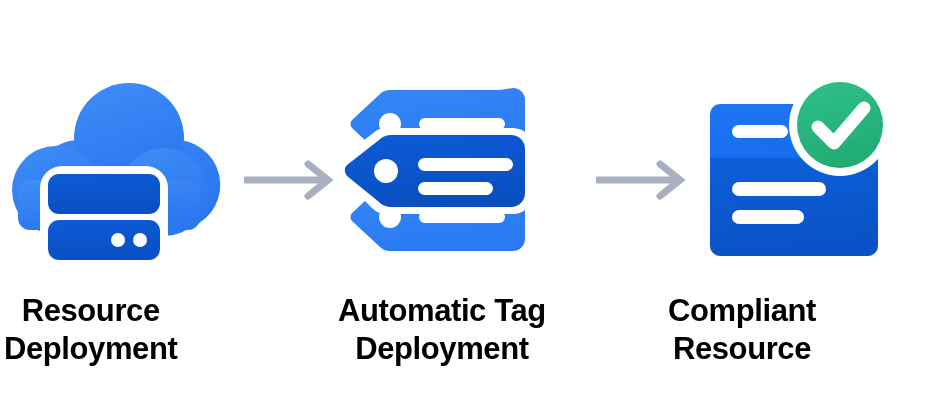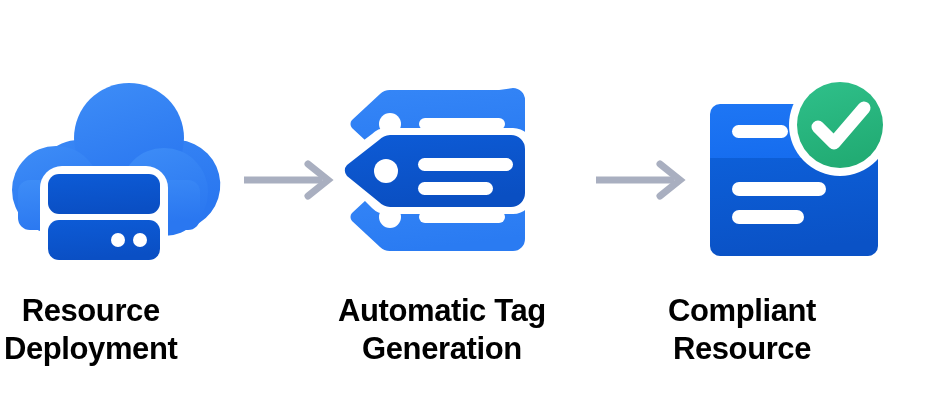--- a/index.html
+++ b/index.html
@@ -155,21 +155,21 @@
         <g>
           <path d="M 52 65 L 173 65 a 14 14 0 0 1 14 14 L 187 123 a 14 14 0 0 1 -14 14 L 52 137
                    a 16 16 0 0 1 -11 -5 L 9 106 a 8 8 0 0 1 0 -11 L 41 70 a 16 16 0 0 1 11 -5 Z" fill="url(#tagDark)"></path>
           <circle cx="48" cy="101" r="12" fill="#ffffff"></circle>
           <rect x="80" y="88" width="95" height="13" rx="6.5" fill="#ffffff"></rect>
           <rect x="80" y="112" width="75" height="13" rx="6.5" fill="#ffffff"></rect>
         </g>
       </svg>
     </div>
     <div class="step-label">Automatic Tag
-Generation</div>
+Deployment</div>
   </div>
 
   <div class="arrow arrow-2">
     <svg width="96" height="36" viewBox="0 0 96 36">
       <line x1="4" y1="18" x2="82" y2="18" stroke="#A9AFC0" stroke-width="7" stroke-linecap="butt"></line>
       <polyline points="68,2 88,18 68,34" fill="none" stroke="#A9AFC0" stroke-width="7" stroke-linecap="round" stroke-linejoin="miter"></polyline>
     </svg>
   </div>
 
   <div class="step step-3">

